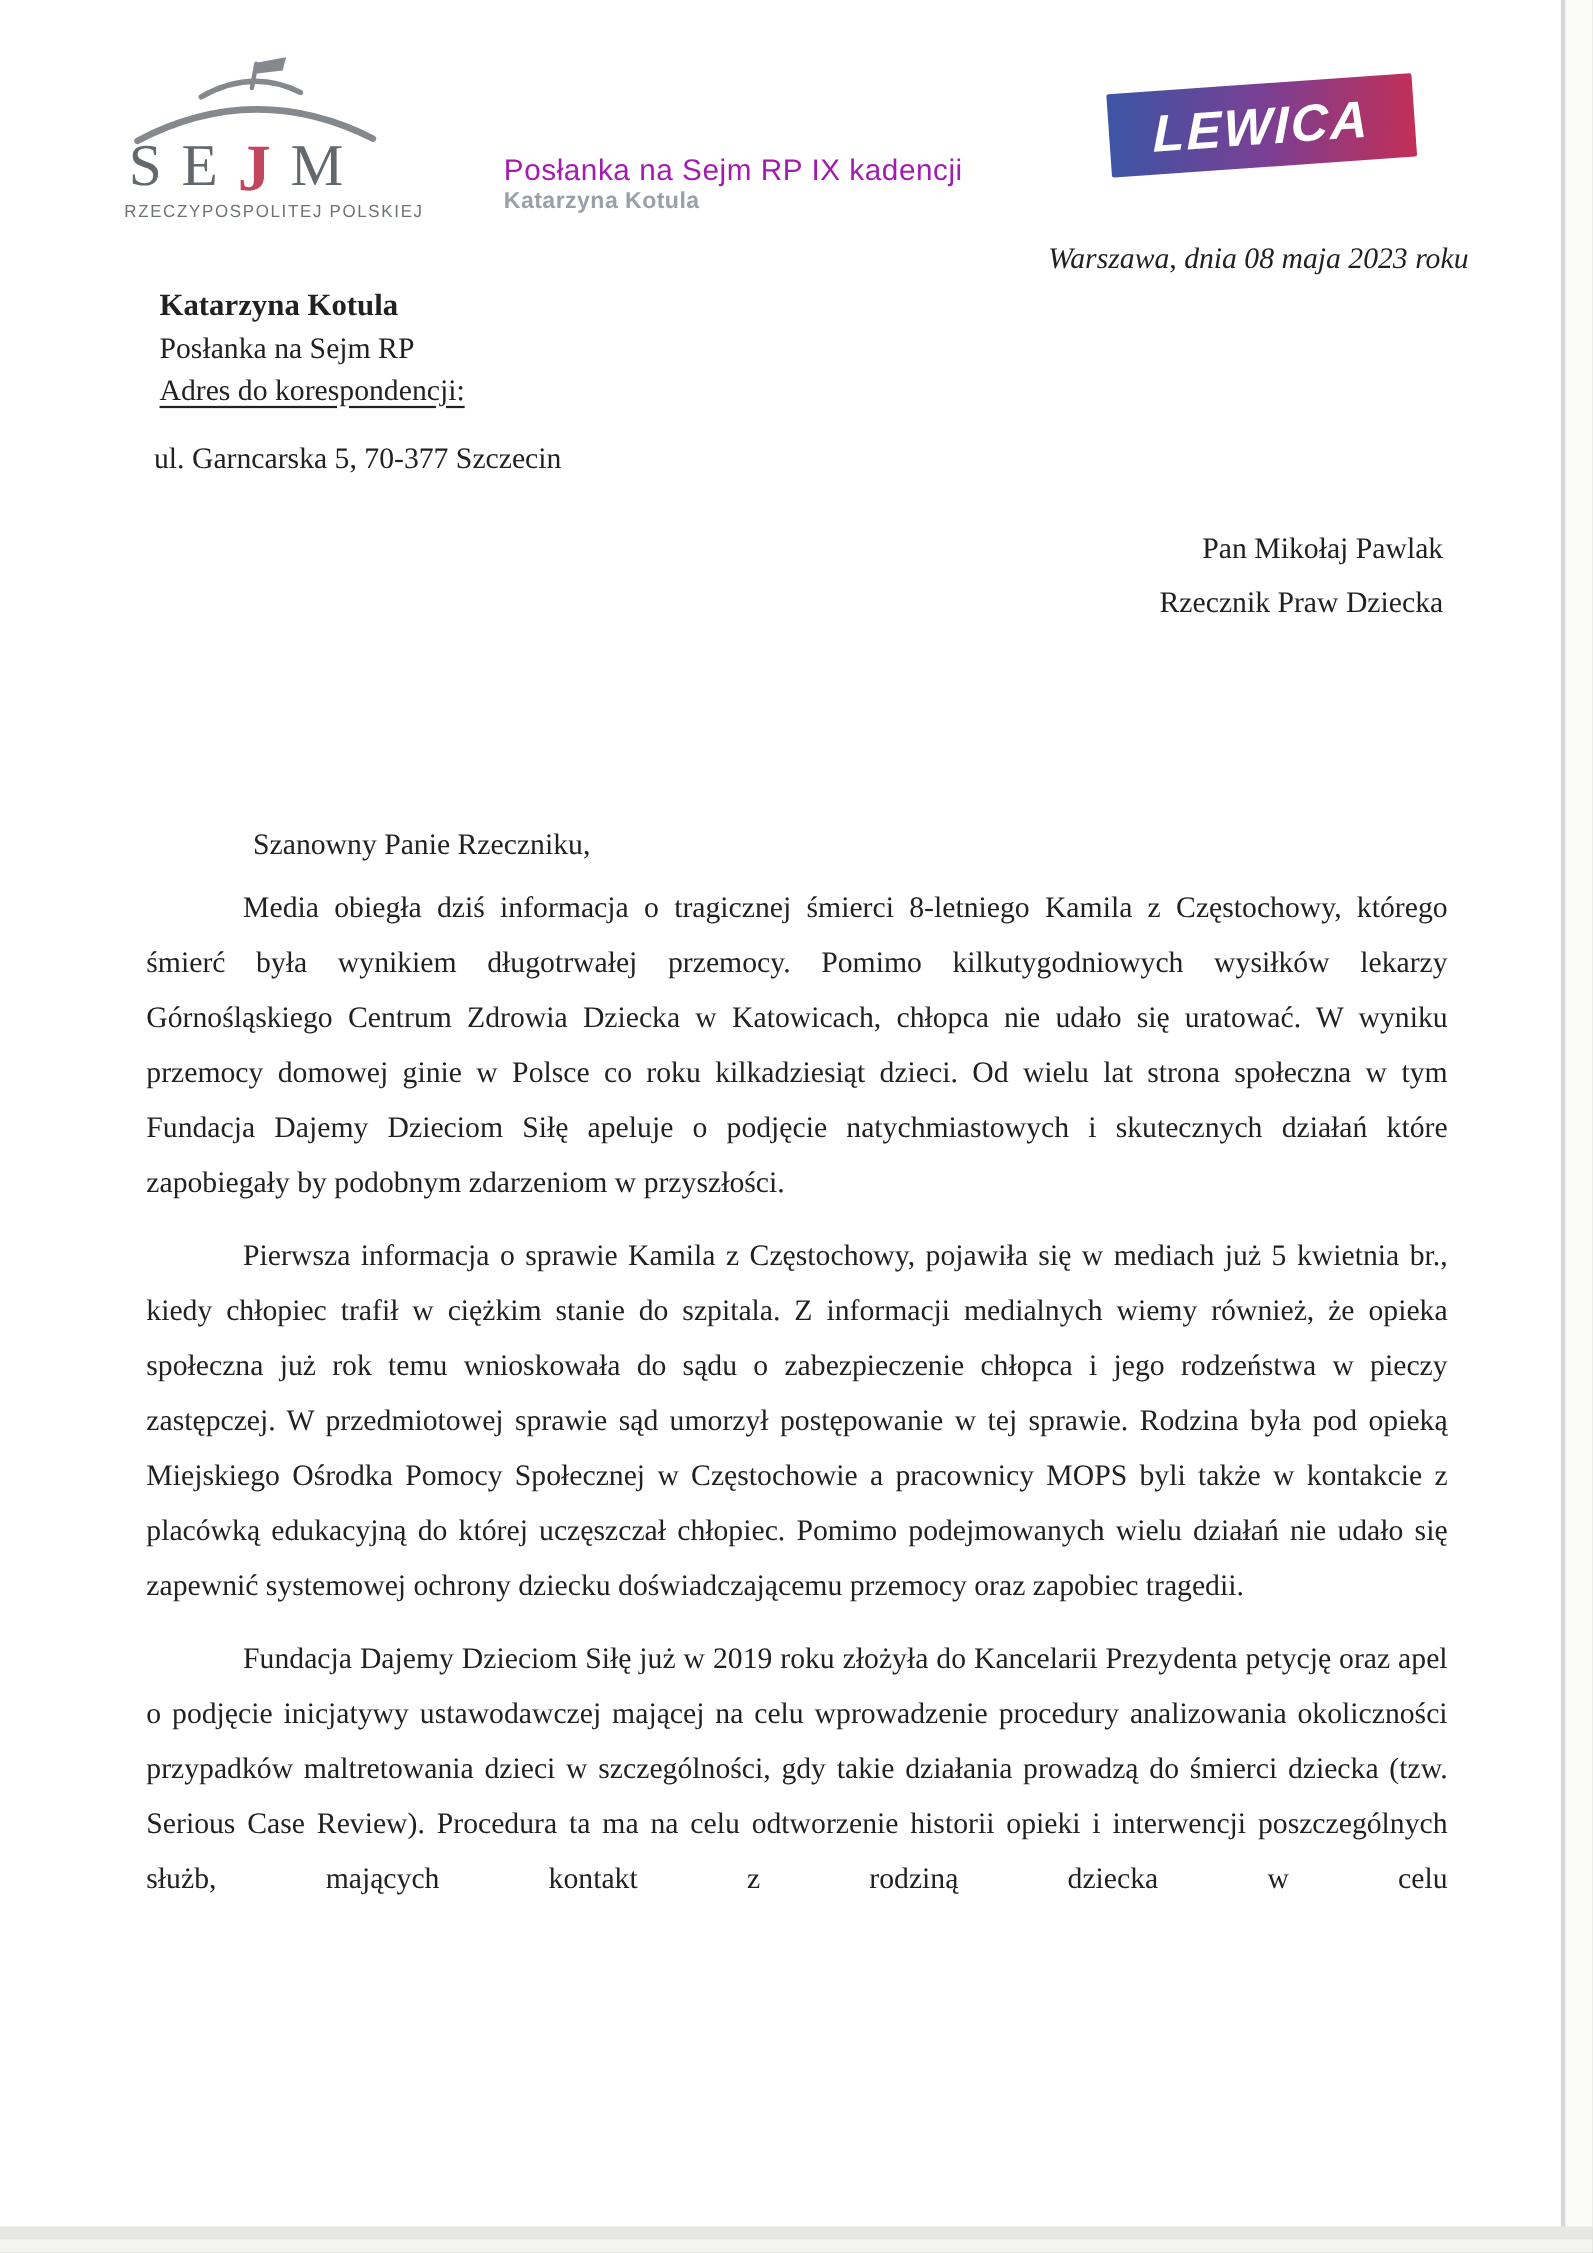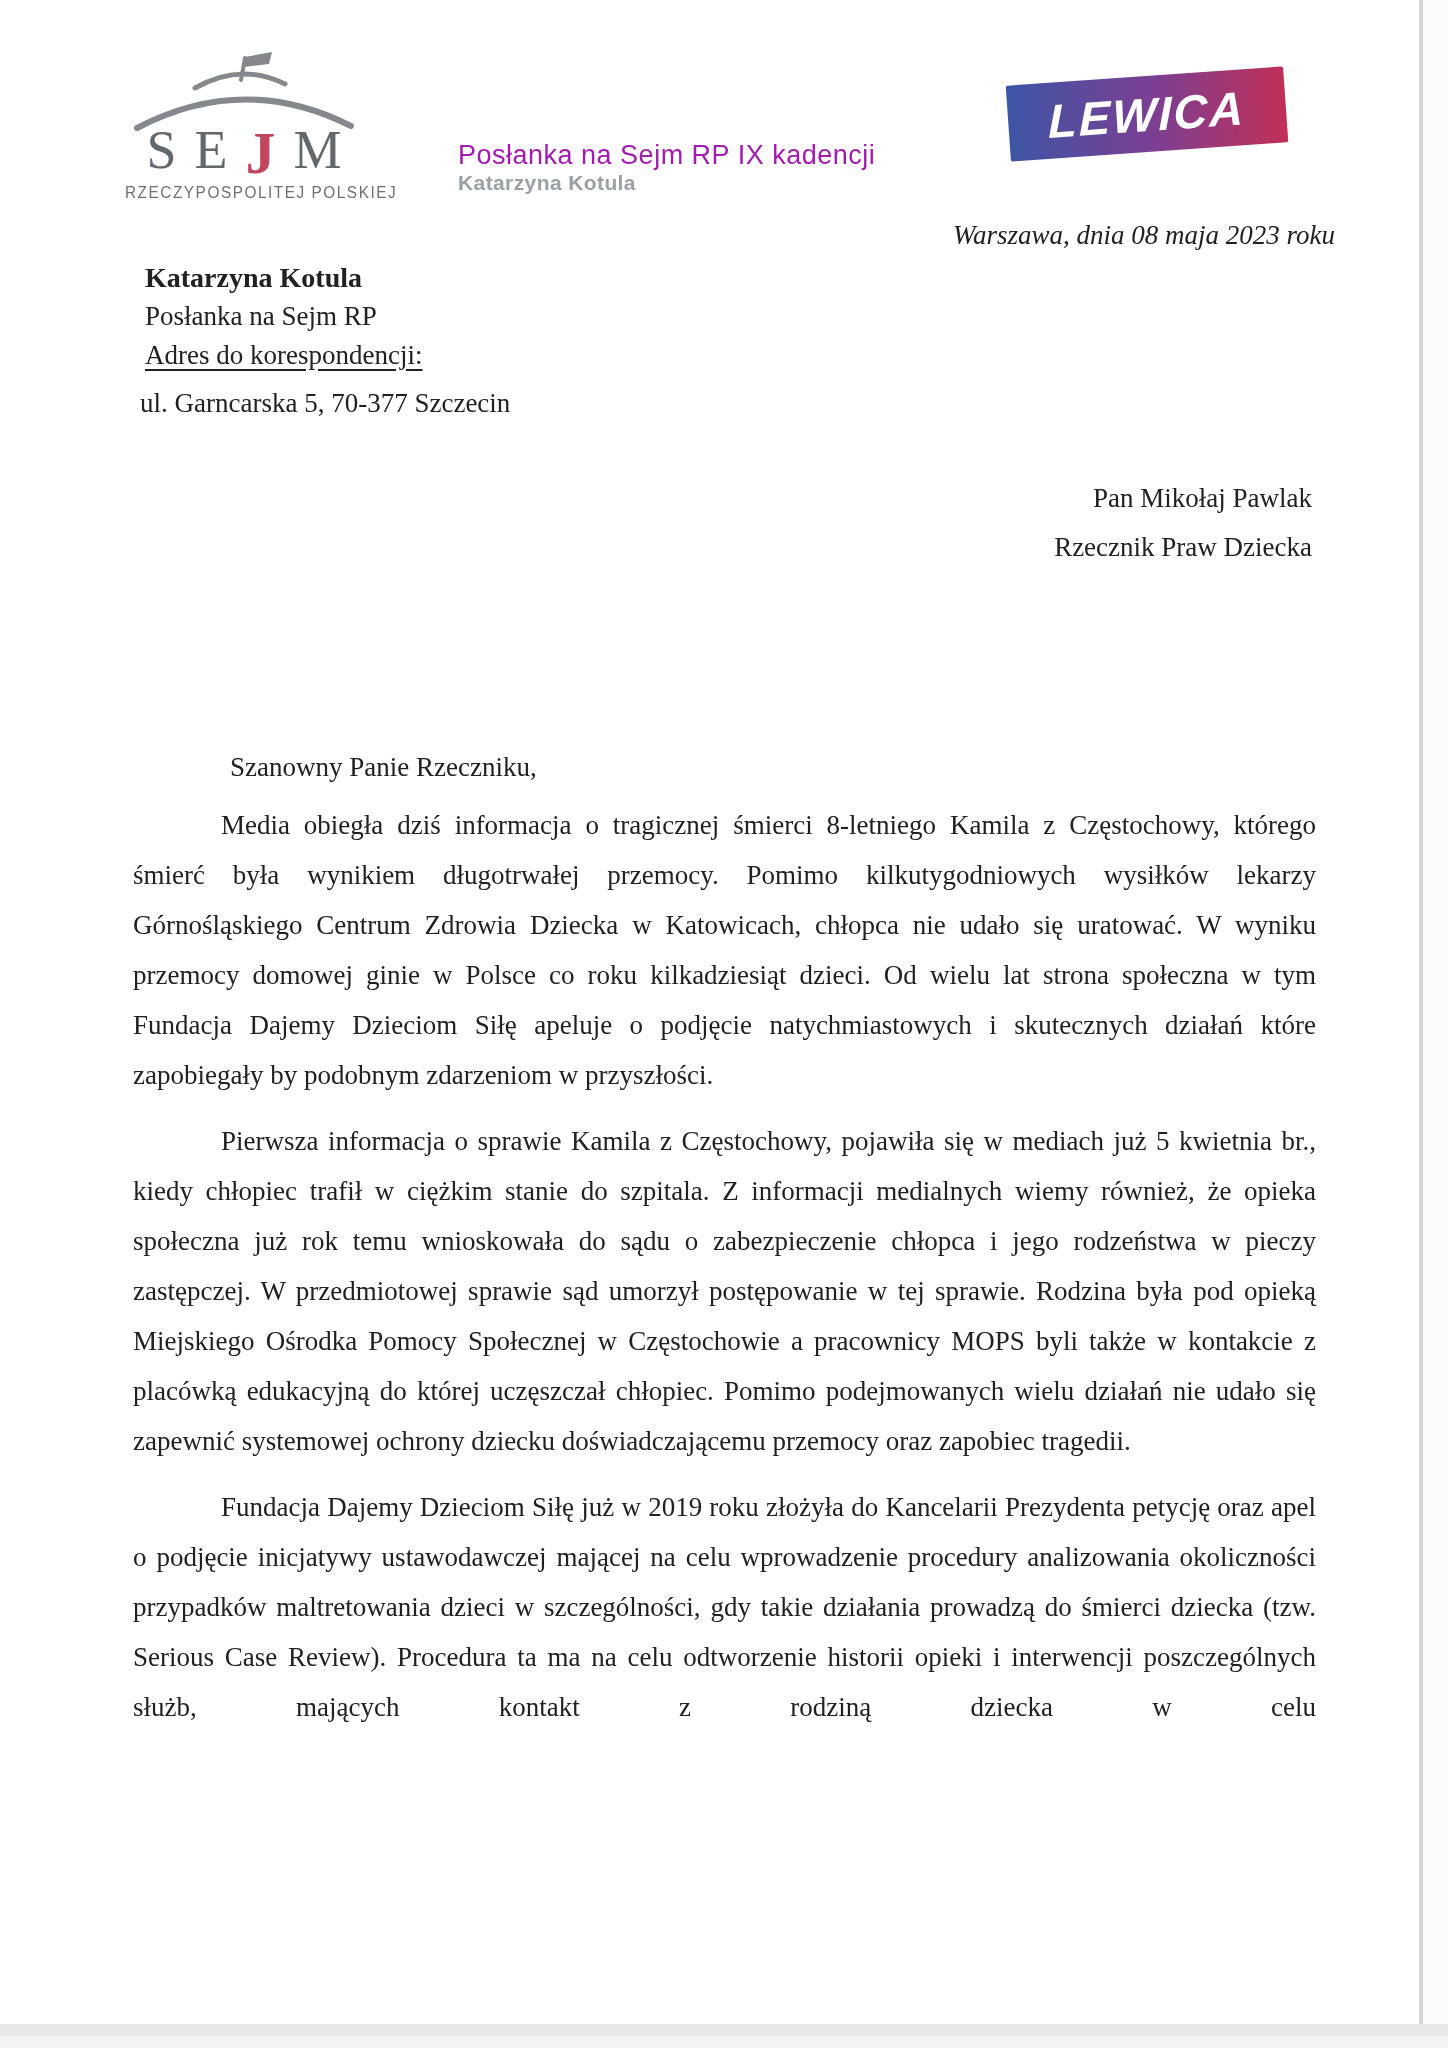--- a/index.html
+++ b/index.html
@@ -10,24 +10,24 @@
     margin: 0 auto;
     background: #ffffff;
     overflow: hidden;
     font-family: "Liberation Serif", serif;
     color: #212121;
   }
 
   
   .sejm-logo {
     position: absolute;
-    left: 120px;
+    left: 108px;
     top: 50px;
     width: 248px;
-    text-align: center;
+    text-align: left;
   }
   .sejm-dome { display: block; margin: 0 auto; }
   .sejm-letters {
     margin-top: -14px;
     font-family: "Liberation Serif", serif;
     font-size: 54px;
     color: #62686c;
     letter-spacing: 0;
     line-height: 56px;
     white-space: nowrap;
@@ -92,21 +92,21 @@
   }
   .sender-block {
     position: absolute;
     left: 145px;
     top: 258px;
     font-size: 27px;
     line-height: 39px;
   }
   .sender-name { font-weight: bold; font-size: 28px; }
   .sender-address-label { text-decoration: underline; text-underline-offset: 5px; }
-  .sender-address { margin-top: 9px; margin-left: -5px; }
+  .sender-address { margin-top: 22px; margin-left: -5px; }
 
   .recipient-block {
     position: absolute;
     right: 136px;
     top: 474px;
     text-align: right;
     font-size: 27px;
     line-height: 49px;
   }
   .recipient-name, .recipient-title { font-weight: normal; }

